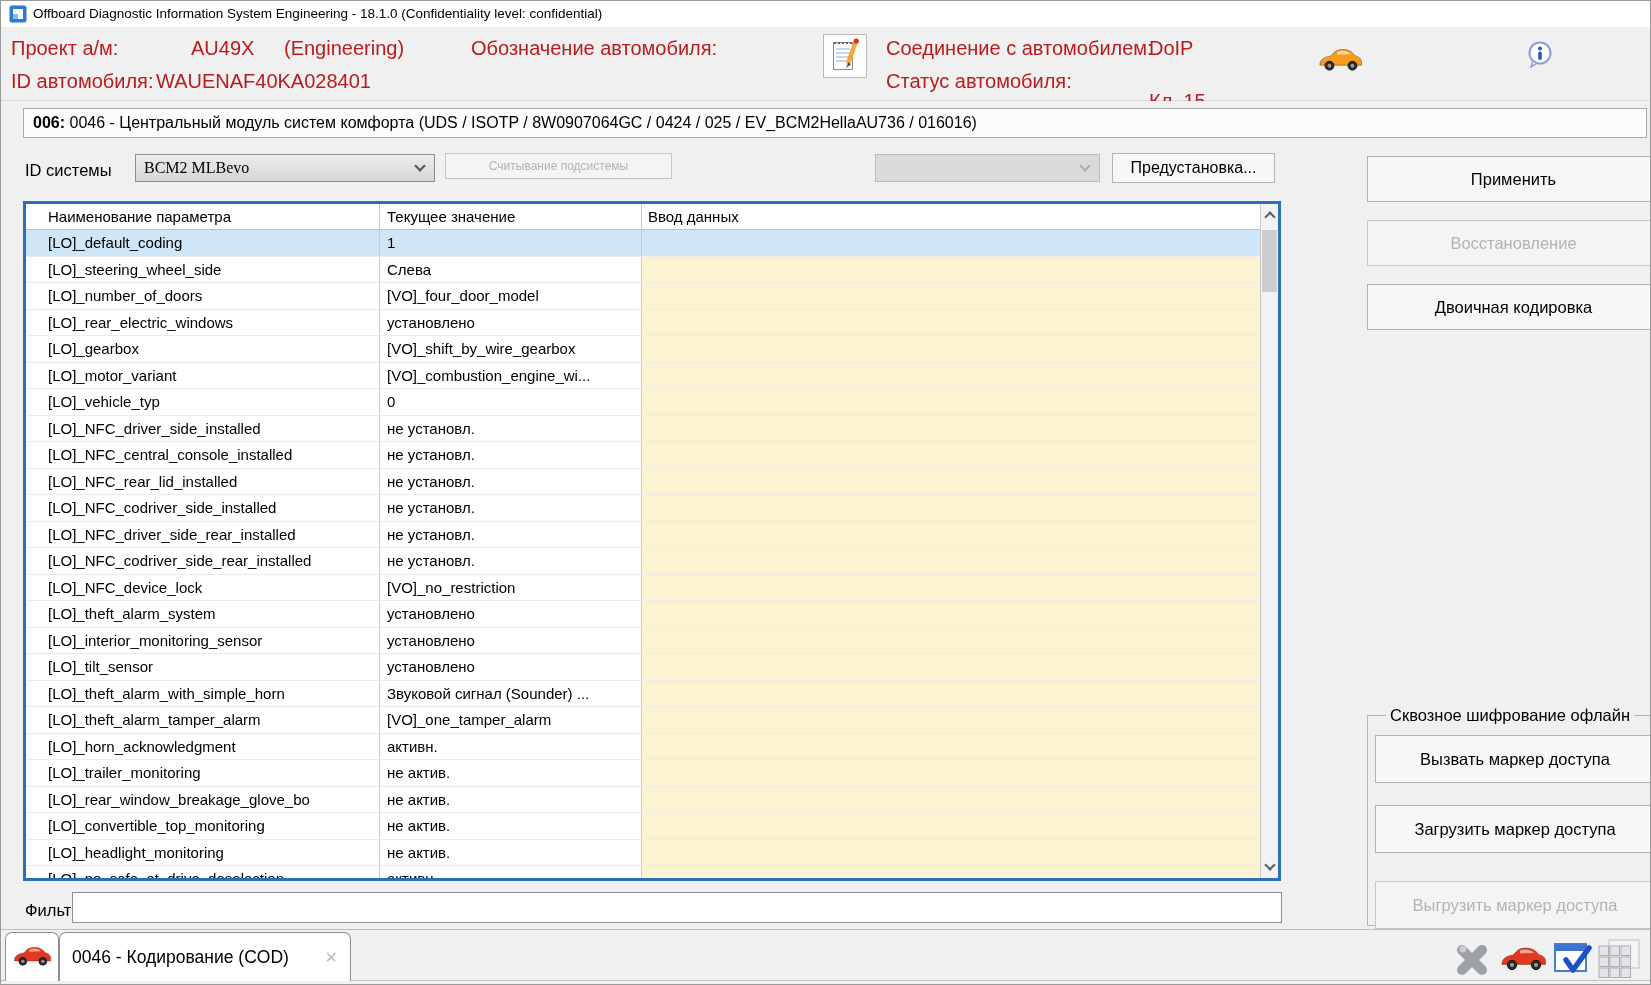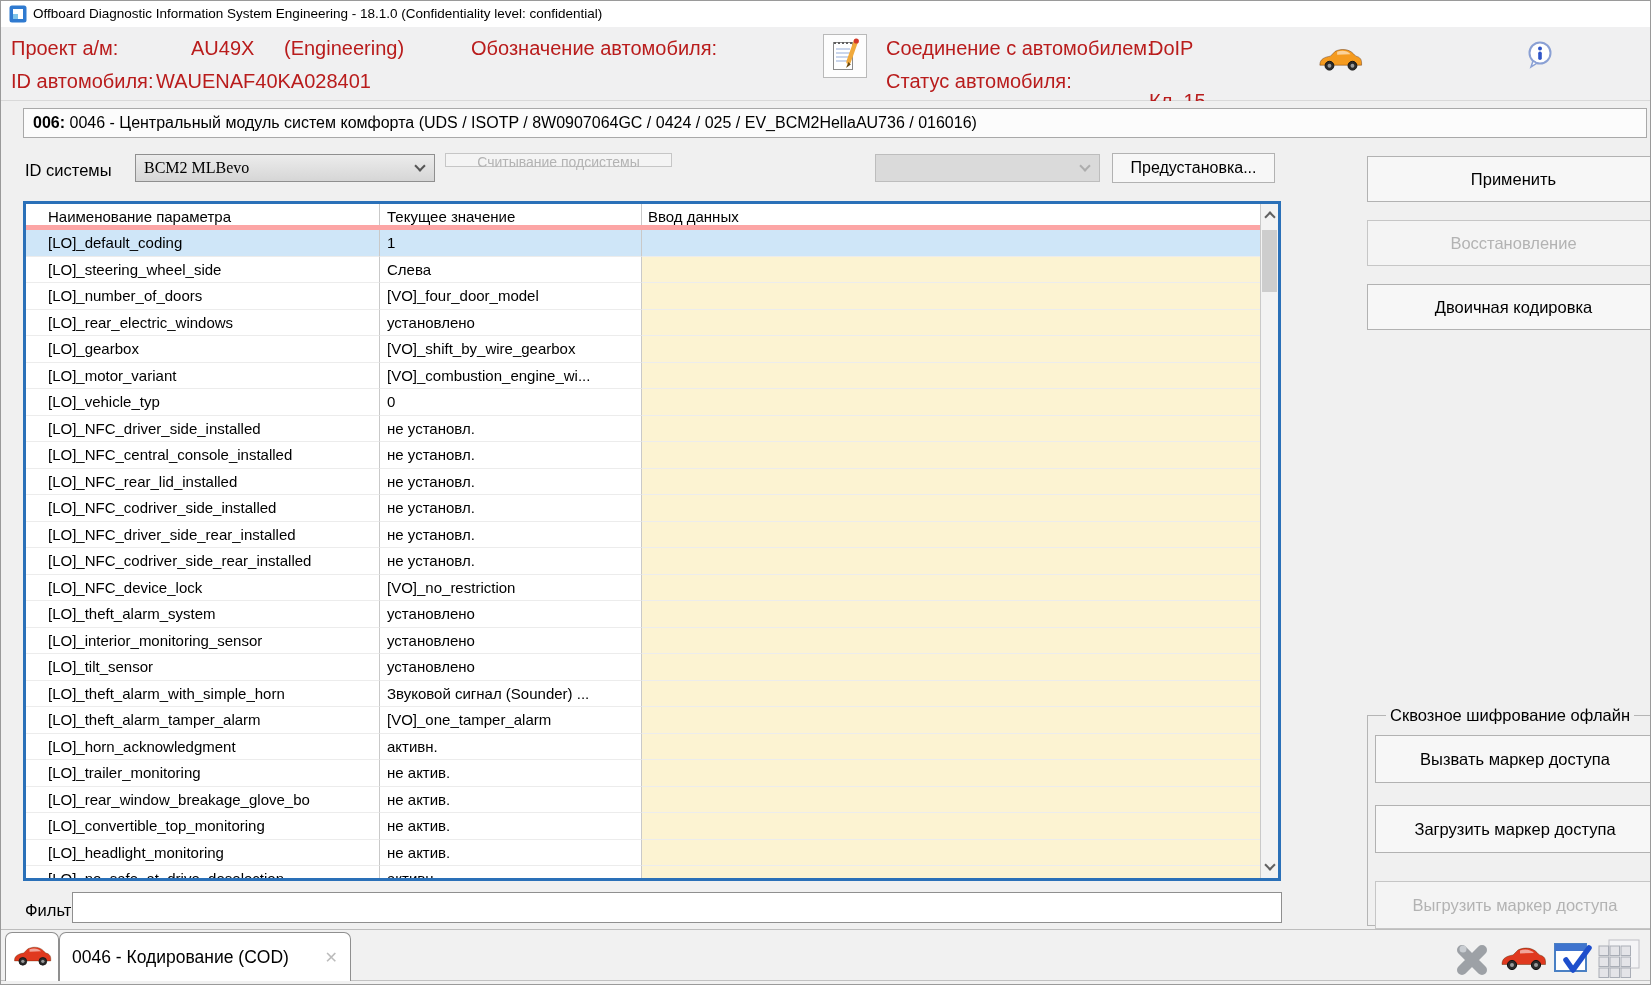--- a/index.html
+++ b/index.html
@@ -20,29 +20,29 @@
   .ecu-box b{font-weight:bold;}
   .ctl-label{position:absolute;left:10px;top:60px;font-size:16.5px;}
   .combo{position:absolute;height:28px;background:linear-gradient(#ececec,#d6d6d6);border:1px solid #8f8f8f;font-size:16px;line-height:26px;padding-left:8px;display:flex;align-items:center;}
   .combo .lbl{flex:1;font-family:Liberation Serif, serif;}
   .combo1{left:120px;top:53px;width:300px;}
   .combo2{left:860px;top:53px;width:225px;background:#dadada;border-color:#bdbdbd;}
   .chev{width:8px;height:8px;border-right:2px solid #555;border-bottom:2px solid #555;transform:rotate(45deg);margin:-4px 10px 0 0;}
   .combo2 .chev{border-color:#adadad;}
   .btn{background:#f7f7f7;border:1px solid #b2b2b2;font-size:16.5px;color:#000;text-align:center;position:absolute;padding:0;}
   .btn:disabled,.btn.disabled{color:#b3b3b3;background:#f4f4f4;border-color:#c6c6c6;}
-  .btn-read{left:430px;top:52px;width:227px;height:14px;font-size:14px;}
+  .btn-read{left:430px;top:52px;width:227px;height:26px;font-size:12px;}
   .btn-preset{left:1097px;top:52px;width:163px;height:30px;font-size:16px;}
   .btn-apply{left:1352px;top:55px;width:293px;height:46px;}
   .btn-restore{left:1352px;top:119px;width:293px;height:46px;}
   .btn-binary{left:1352px;top:183px;width:293px;height:46px;}
   
   .table-panel{position:absolute;left:8px;top:100px;width:1258px;height:680px;border:3px solid #2a70b8;background:#ffffff;display:flex;}
   .tmain{flex:1;display:flex;flex-direction:column;overflow:hidden;}
-  .thead{display:flex;height:26px;border-bottom:5px solid #fca5a5;flex:none;font-size:15px;}
+  .thead{display:flex;height:26px;border-bottom:1px solid #fca5a5;flex:none;font-size:15px;}
   .thead .hc{line-height:25px;white-space:nowrap;overflow:hidden;}
   .c1{width:354px;flex:none;padding-left:22px;border-right:1px solid #c9c9c9;}
   .c2{width:262px;flex:none;padding-left:7px;border-right:1px solid #c9c9c9;}
   .c3{flex:1;padding-left:6px;}
   .thead .c1{padding-left:22px;}
   .rows{flex:1;overflow:hidden;}
   .trow{display:flex;height:26.5px;font-size:15px;}
   .trow>div{line-height:25.5px;white-space:nowrap;overflow:hidden;border-bottom:1px solid #ececec;}
   .trow .c3{background:#fcf3d2;}
   .trow.selected>div{background:#cfe6f8;}

